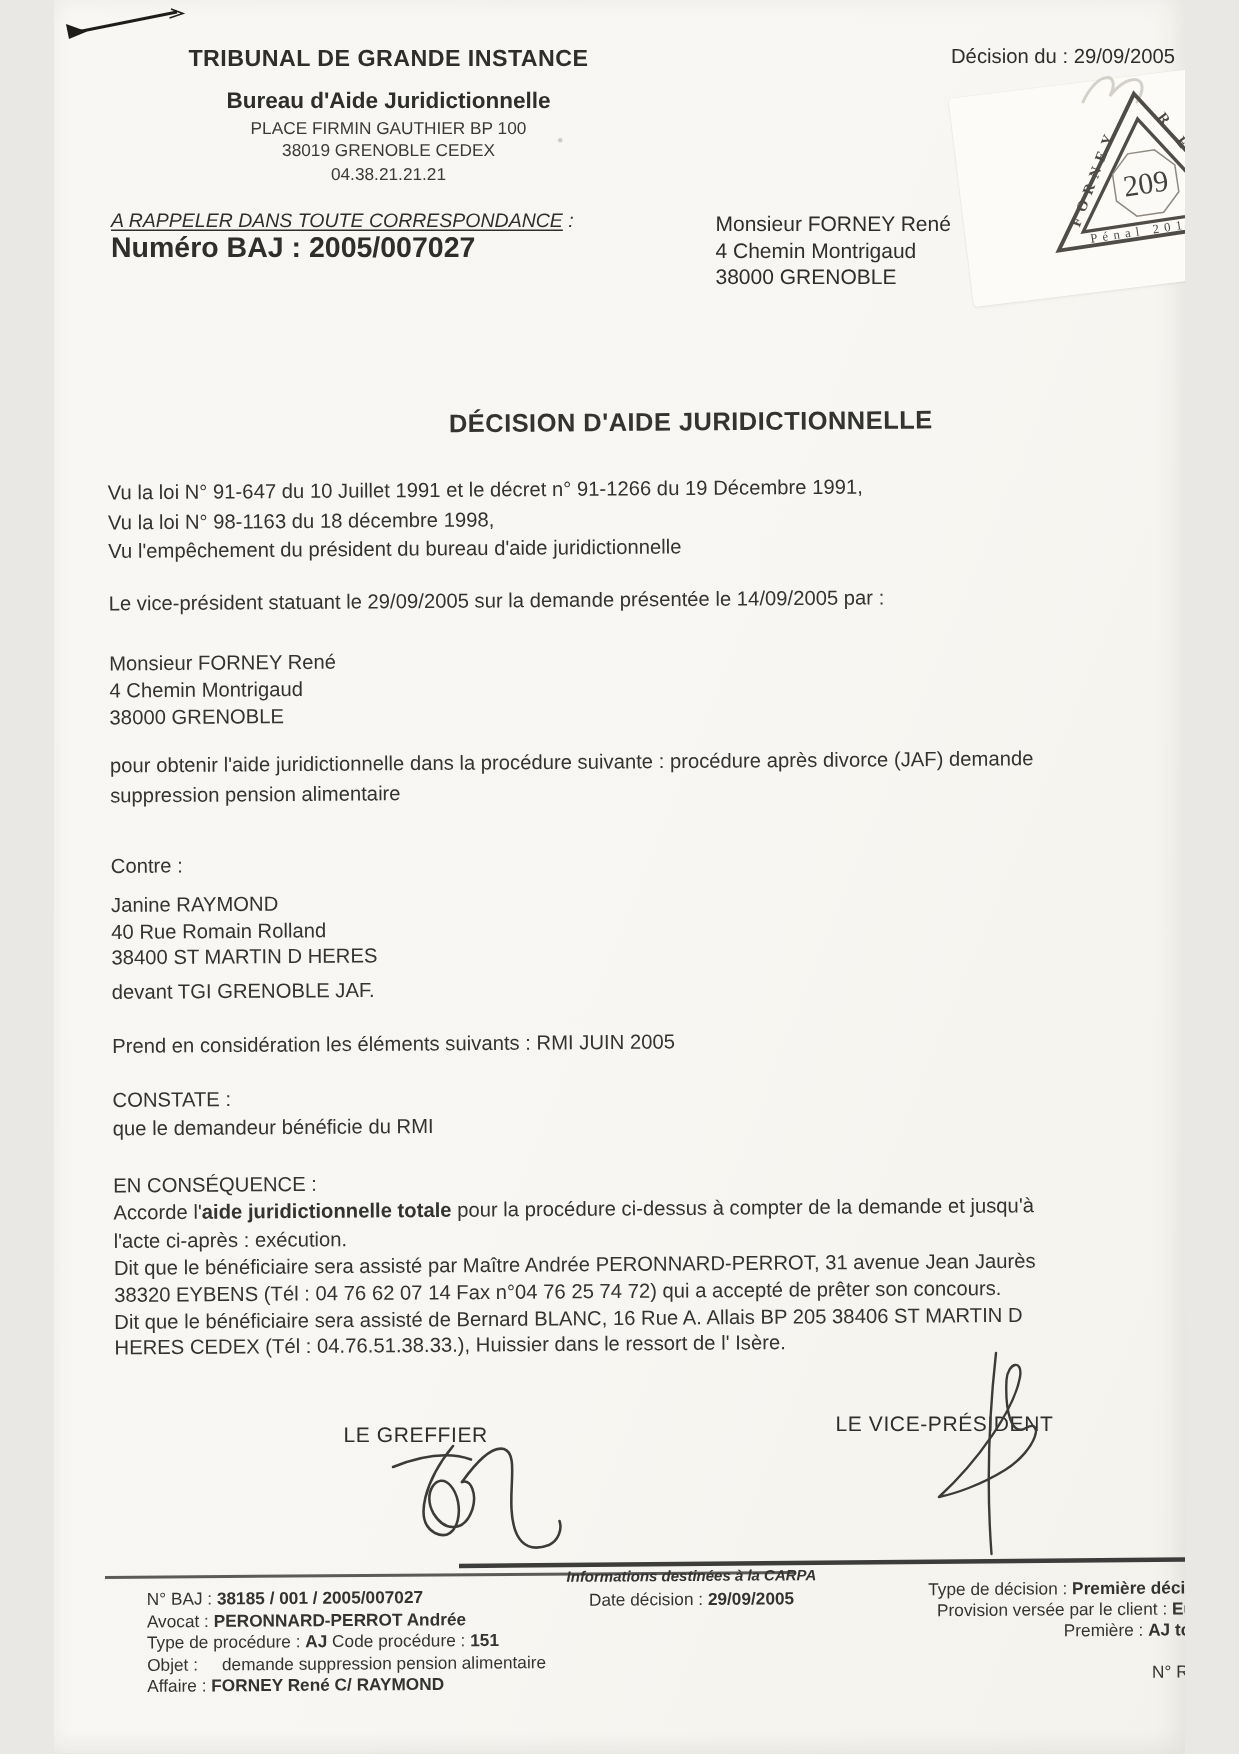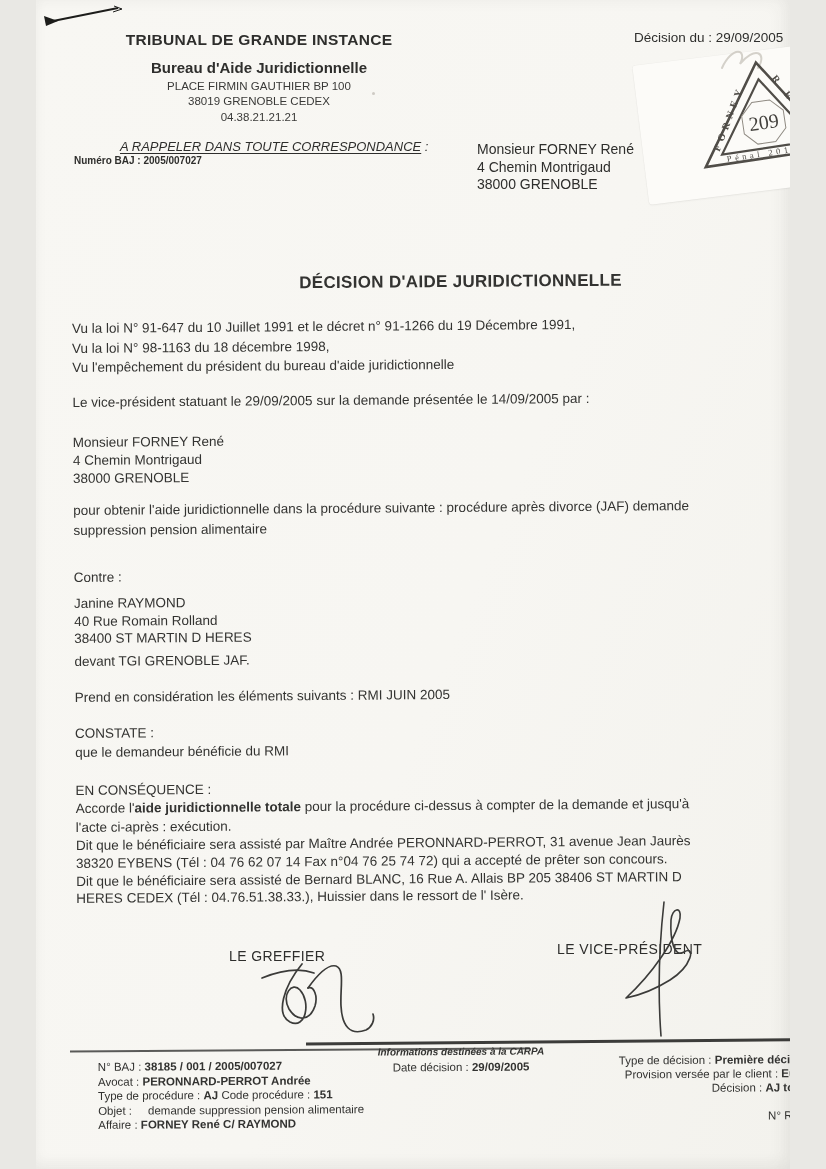--- a/index.html
+++ b/index.html
@@ -11,23 +11,23 @@
   }
   .abs{position:absolute;white-space:nowrap;}
   .b{font-weight:bold;}
   
   .hdr{left:60px;top:31px;width:326px;text-align:center;line-height:1.1;}
   .hdr .court{font-size:15.5px;font-weight:bold;letter-spacing:.3px;}
   .hdr .bureau{font-size:15px;font-weight:bold;margin-top:12px;}
   .hdr .small{font-size:11.5px;margin-top:3px;color:#3a3a38;}
   .decision-date{left:598px;top:30px;font-size:13.5px;text-align:right;}
   
-  .recall{left:38px;top:139px;font-size:13px;font-style:italic;margin-left:46px;}
+  .recall{left:38px;top:139px;font-size:13px;font-style:italic;}
   .recall .ul{text-decoration:underline;text-underline-offset:2px;}
-  .numbaj{left:38px;top:155px;font-size:10px;font-weight:bold;}
+  .numbaj{left:38px;top:155px;font-size:19px;font-weight:bold;}
   .meta{left:38px;top:192px;font-size:13.5px;line-height:16.5px;white-space:pre-line;}
   .recipient{left:441px;top:141px;font-size:14px;line-height:17.5px;}
   
   .sticker{left:604px;top:52px;width:218px;height:140px;transform:rotate(-7deg);
     background:#fcfbf8;border-radius:3px;box-shadow:0 1px 2px rgba(0,0,0,.05),0 0 0 .5px rgba(0,0,0,.03);}
   .stamp{left:656px;top:58px;transform:rotate(-8.5deg);}
   
   .body-wrap{left:38px;top:270px;width:752px;height:660px;transform:rotate(-.45deg);transform-origin:50% 50%;font-size:13.5px;color:#333331;}
   .bl{position:absolute;left:0;white-space:nowrap;}
   .title{width:100%;text-align:center;font-size:17px;font-weight:bold;letter-spacing:.3px;padding-left:26px;box-sizing:border-box;}
@@ -168,20 +168,20 @@
     <div><span>N° BAJ : </span><span class="b">38185 / 001 / 2005/007027</span></div>
     <div><span>Avocat : </span><span class="b">PERONNARD-PERROT Andrée</span></div>
     <div><span>Type de procédure : </span><span class="b">AJ</span><span> Code procédure : </span><span class="b">151</span></div>
     <div><span>Objet :</span><span class="objet-val">demande suppression pension alimentaire</span></div>
     <div><span>Affaire : </span><span class="b">FORNEY René C/ RAYMOND</span></div>
   </div>
 
   <div class="abs foot foot-right" style="white-space:normal;">
     <div><span>Type de décision : </span><span class="b">Première décision</span></div>
     <div><span>Provision versée par le client : </span><span class="b">Euros</span></div>
-    <div><span>Décision : </span><span class="b">AJ totale</span></div>
+    <div><span>Première : </span><span class="b">AJ totale</span></div>
     <div class="role">N° Rôle :</div>
   </div>
 
   <div class="speck" style="left:788px;top:392px;width:8px;height:4px;background:#a9a49b;opacity:.55;transform:rotate(20deg);"></div>
   <div class="speck" style="left:336px;top:92px;width:3px;height:3px;background:#b3aea5;opacity:.6;"></div>
 
 </div>
 
 </body></html>

